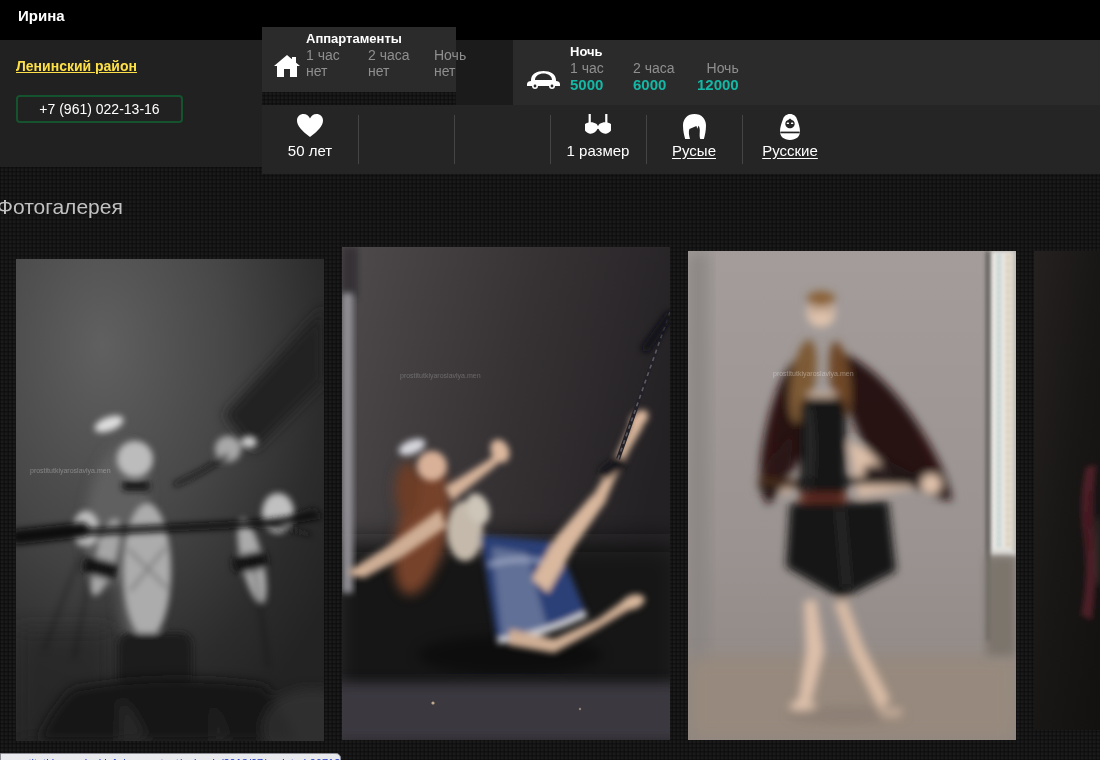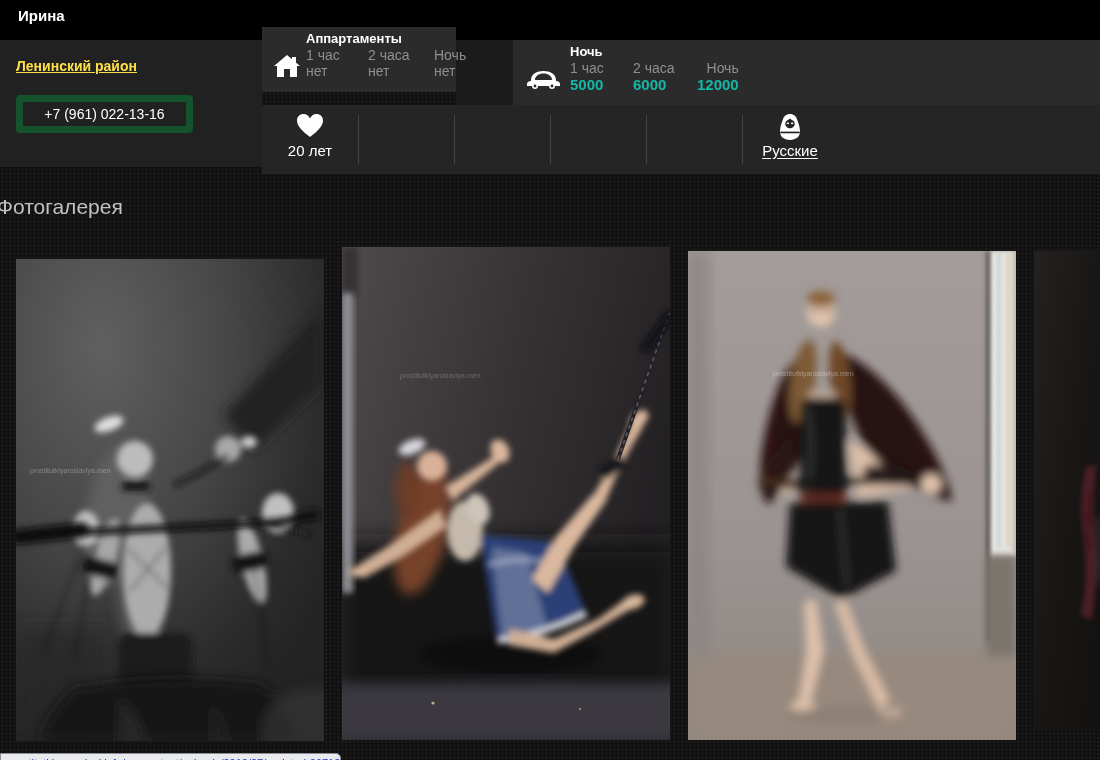--- a/index.html
+++ b/index.html
@@ -14,21 +14,21 @@
       linear-gradient(90deg, rgba(0,0,0,.22) 1px, rgba(0,0,0,0) 1px);
     background-size:4px 4px,4px 4px,4px 4px;
   }
   .abs{position:absolute;}
   
   #topbar{left:0;top:0;width:1100px;height:40px;background:#000;}
   #title{left:18px;top:7px;color:#fff;font-size:15px;font-weight:700;}
   
   #leftpanel{left:0;top:40px;width:262px;height:127px;background:#212121;}
   #district{left:16px;top:58px;color:#fde047;font-size:14px;font-weight:700;text-decoration:underline;}
-  #phonebtn{left:16px;top:95px;width:163px;height:24px;border:7px solid #14532d;border-radius:4px;
+  #phonebtn{left:16px;top:95px;width:163px;height:24px;border:2px solid #14532d;border-radius:4px;
     color:#fff;font-size:14px;text-align:center;line-height:24px;}
   
   #priceA{left:262px;top:27px;width:194px;height:65px;background:#2b2b2b;}
   #gapA{left:456px;top:40px;width:57px;height:65px;background:#1b1b1b;}
   #priceB{left:513px;top:40px;width:587px;height:65px;background:#2b2b2b;}
   .plabel{color:#fff;font-size:13px;font-weight:700;}
   .pcol{position:absolute;top:20px;}
   .pcol .h{color:#8f8f8f;font-size:14px;text-align:right;}
   .pcol .v{color:#8f8f8f;font-size:14px;margin-top:0;}
   .pcol .vb{color:#14b8a6;font-size:15px;font-weight:700;margin-top:0;}
@@ -101,21 +101,41 @@
       <div class="h">Ночь</div>
       <div class="vb">12000</div>
     </div>
   </div>
 
   <div id="stats" class="abs">
     <div class="stat" style="left:0">
       <div class="ic"><svg width="26" height="24" viewBox="0 0 26 24">
           <path fill="#fff" d="M13 23 C5 17 0 12 0 6.5 C0 2.5 3 0 6.5 0 C9.5 0 12 2 13 4.5 C14 2 16.5 0 19.5 0 C23 0 26 2.5 26 6.5 C26 12 21 17 13 23 Z"></path>
         </svg></div>
-      <div class="tx">20 лет</div>
+      <div class="tx">50 лет</div>
+    </div>
+    <div class="stat" style="left:288px">
+      <div class="ic"><svg width="26" height="21" viewBox="0 0 26 21">
+          <g fill="#fff">
+            <rect x="3.6" y="0" width="2.2" height="10"></rect>
+            <rect x="20.2" y="0" width="2.2" height="10"></rect>
+            <g transform="translate(13 14) scale(1.16) translate(-13 -14)">
+              <path d="M0.8 11.5 C3.5 8.6 8.5 8.2 11.5 10.4 C13 11.5 13.3 13 12.6 14.6 C11.4 17.6 8.4 19.4 5.4 18.7 C2.3 18 0.4 15 0.8 11.5 Z"></path>
+              <path d="M25.2 11.5 C22.5 8.6 17.5 8.2 14.5 10.4 C13 11.5 12.7 13 13.4 14.6 C14.6 17.6 17.6 19.4 20.6 18.7 C23.7 18 25.6 15 25.2 11.5 Z"></path>
+              <rect x="11.8" y="12.2" width="2.4" height="2.6" rx="1"></rect>
+            </g>
+          </g>
+        </svg></div>
+      <div class="tx">1 размер</div>
+    </div>
+    <div class="stat" style="left:384px">
+      <div class="ic"><svg width="23" height="25" viewBox="0 0 23 25">
+          <path fill="#fff" d="M11.5 0 C4.5 0 0 4.8 0 11.5 C0 17.5 1.2 21.3 2.2 25 L7 25 C5.9 21 5.4 17.6 6.4 15.1 L13.4 12.1 L14.3 14.8 L15.5 11.7 C16.6 13 16.9 15.1 16.8 17.1 C16.7 19.8 16.3 22.4 17.2 25 L20.9 25 C21.9 21.3 23 17.5 23 11.5 C23 4.8 18.5 0 11.5 0 Z"></path>
+        </svg></div>
+      <div class="tx"><u>Русые</u></div>
     </div>
     <div class="stat" style="left:480px">
       <div class="ic"><svg width="20" height="26" viewBox="0 0 20 26">
           <path fill="#fff" d="M10 0 C13.6 0 16.4 2.3 17.1 5.6 C18.6 9.6 20 13.6 20 17.6 C20 22.8 16 26 10 26 C4 26 0 22.8 0 17.6 C0 13.6 1.4 9.6 2.9 5.6 C3.6 2.3 6.4 0 10 0 Z"></path>
           <path fill="#252525" d="M10 4.6 L11.8 6 C13.5 6.4 14.7 7.9 14.7 9.8 C14.7 12.3 12.6 14.3 10 14.3 C7.4 14.3 5.3 12.3 5.3 9.8 C5.3 7.9 6.5 6.4 8.2 6 Z"></path>
           <rect fill="#fff" x="6.7" y="8.6" width="2.3" height="1.5" rx=".6"></rect>
           <rect fill="#fff" x="11" y="8.6" width="2.3" height="1.5" rx=".6"></rect>
           <rect fill="#252525" x="0.3" y="17.6" width="19.4" height="1.7"></rect>
         </svg></div>
       <div class="tx"><u>Русские</u></div>

